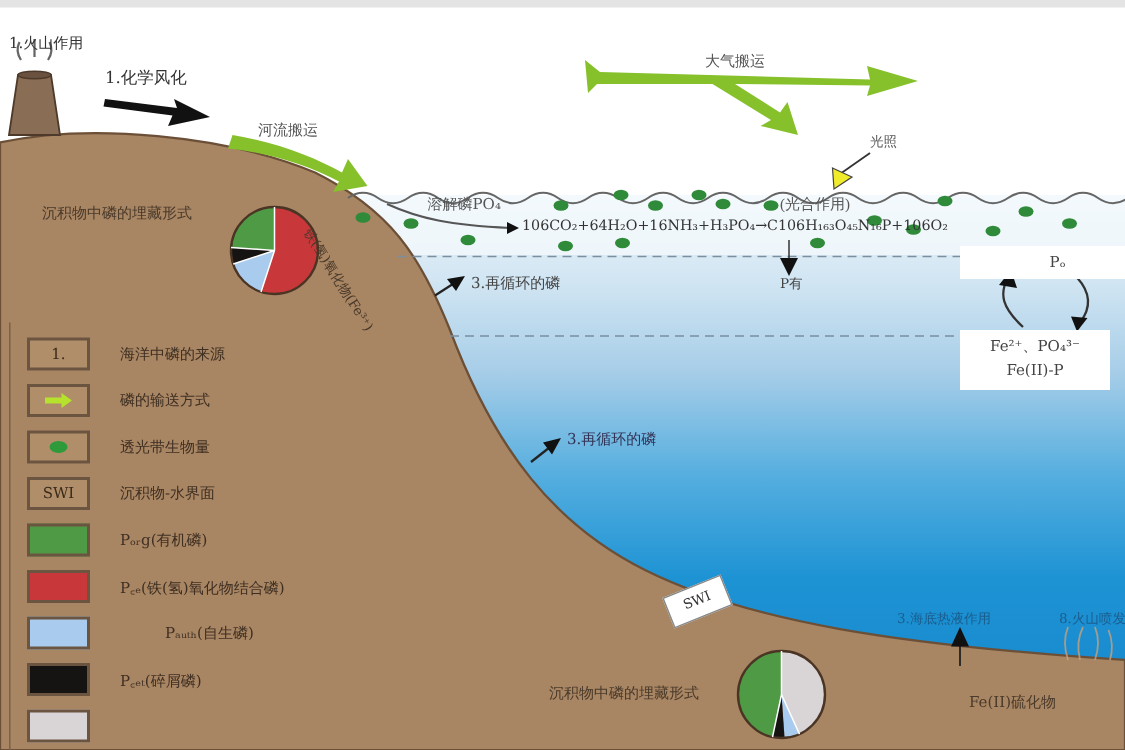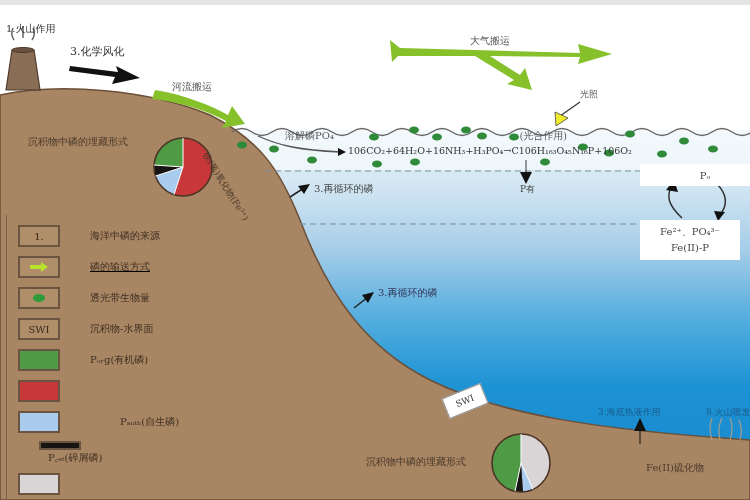--- a/index.html
+++ b/index.html
@@ -5,21 +5,21 @@
   html, body { margin:0; padding:0; }
   body { width:750px; height:500px; position:relative; overflow:hidden; background:#ffffff;
          font-family:"DejaVu Serif", serif; }
   .abs { position:absolute; }
   svg.scene { position:absolute; left:0; top:0; }
   .txt { position:absolute; font-size:11px; color:#333; white-space:nowrap; }
   .txt-dark { color:#4a3a2a; }
   .legend-row { position:absolute; left:18px; height:24px; display:flex; align-items:center; }
   .legend-box { width:42px; height:22px; border:2px solid #6b5440; box-sizing:border-box; display:flex;
                 align-items:center; justify-content:center; font-size:10px; color:#3a2a1a; background:#b08e6a; }
-  .legend-label { margin-left:30px; font-size:10px; color:#3e2f22; }
+  .legend-label { margin-left:20px; font-size:10px; color:#3e2f22; }
   .box-white { position:absolute; background:#fff; display:flex; align-items:center; justify-content:center;
                font-size:10px; color:#444; }
 </style>
 </head>
 <body>
 
 <svg class="scene" width="750" height="500" viewBox="0 0 750 500">
   <defs>
     <linearGradient id="sea" x1="0" y1="0" x2="0" y2="1">
       <stop offset="0" stop-color="#eef6fb"></stop>
@@ -111,21 +111,21 @@
 <svg class="abs" style="left:490px;top:432px" width="62" height="62" viewBox="-31 -31 62 62">
   <path d="M0,0 L0,-29 A29,29 0 0 1 12,26.4 Z" fill="#d9d4d6"></path>
   <path d="M0,0 L12,26.4 A29,29 0 0 1 2,28.9 Z" fill="#a9cbee"></path>
   <path d="M0,0 L2,28.9 A29,29 0 0 1 -6,28.4 Z" fill="#161412"></path>
   <path d="M0,0 L-6,28.4 A29,29 0 0 1 0,-29 Z" fill="#4f9a45"></path>
   <circle r="29" fill="none" stroke="#4a3424" stroke-width="1.6"></circle>
   <path d="M0,0 L0,-29 M0,0 L12,26.4 M0,0 L-6,28.4" stroke="#ffffff" stroke-width="1"></path>
 </svg>
 
 <div class="txt" style="left:6px;top:22px;font-size:10px;">1.火山作用</div>
-<div class="txt" style="left:70px;top:44px;font-size:11px;">3.化学风化</div>
+<div class="txt" style="left:70px;top:44px;font-size:11px;">1.化学风化</div>
 <div class="txt" style="left:172px;top:80px;font-size:10px;color:#555;">河流搬运</div>
 <div class="txt" style="left:470px;top:34px;font-size:10px;color:#555;">大气搬运</div>
 <div class="txt" style="left:580px;top:88px;font-size:9px;color:#555;">光照</div>
 
 <div class="txt" style="left:285px;top:129px;font-size:10px;color:#555;">溶解磷PO₄</div>
 <div class="txt" style="left:520px;top:129px;font-size:10px;color:#555;font-family:Liberation Serif, serif;">(光合作用)</div>
 <div class="txt" style="left:348px;top:145px;font-size:9.5px;color:#333;">106CO₂+64H₂O+16NH₃+H₃PO₄→C106H₁₆₃O₄₅N₁₆P+106O₂</div>
 <div class="txt" style="left:520px;top:183px;font-size:9px;color:#444;">P有</div>
 <div class="txt" style="left:314px;top:182px;font-size:10px;color:#444;">3.再循环的磷</div>
 <div class="txt" style="left:378px;top:286px;font-size:10px;color:#335;">3.再循环的磷</div>
@@ -149,21 +149,21 @@
 
 <div class="txt txt-dark" style="left:28px;top:135px;font-size:10px;">沉积物中磷的埋藏形式</div>
 <div class="txt txt-dark" style="left:366px;top:455px;font-size:10px;">沉积物中磷的埋藏形式</div>
 
 <div class="legend-row" style="top:224px;">
   <div class="legend-box">
       <span>1.</span>
     </div>
   <span class="legend-label">海洋中磷的来源</span>
 </div>
-<div class="legend-row" style="top:255px;text-decoration:underline;">
+<div class="legend-row" style="top:255px;">
   <div class="legend-box">
     <svg width="18" height="10" viewBox="0 0 18 10">
         <path d="M0,3 L11,3 L11,0 L18,5 L11,10 L11,7 L0,7 Z" fill="#b6e12c"></path>
       </svg>
   </div>
   <span class="legend-label">磷的输送方式</span>
 </div>
 <div class="legend-row" style="top:286px;">
   <div class="legend-box">
     <svg width="14" height="10" viewBox="0 0 14 10">
@@ -177,25 +177,26 @@
       <span>SWI</span>
     </div>
   <span class="legend-label">沉积物-水界面</span>
 </div>
 <div class="legend-row" style="top:348px;">
   <div class="legend-box" style="background:#4f9a45;"></div>
   <span class="legend-label">Pₒᵣg(有机磷)</span>
 </div>
 <div class="legend-row" style="top:379px;">
   <div class="legend-box" style="background:#c8383a;"></div>
+  <span class="legend-label">P꜀ₑ(铁(氢)氧化物结合磷)</span>
 </div>
 <div class="legend-row" style="top:410px;gap:30px;">
   <div class="legend-box" style="background:#a9cbee;"></div>
   <span class="legend-label">Pₐᵤₜₕ(自生磷)</span>
 </div>
-<div class="legend-row" style="top:441px;flex-direction:column;">
+<div class="legend-row" style="top:441px;">
   <div class="legend-box" style="background:#161412;"></div>
   <span class="legend-label">P꜀ₑₜ(碎屑磷)</span>
 </div>
 <div class="legend-row" style="top:472px;">
   <div class="legend-box" style="background:#d9d4d6;"></div>
 </div>
 <div class="abs" style="left:6px;top:215px;width:1px;height:285px;background:#7d6048;"></div>
 
 </body></html>

